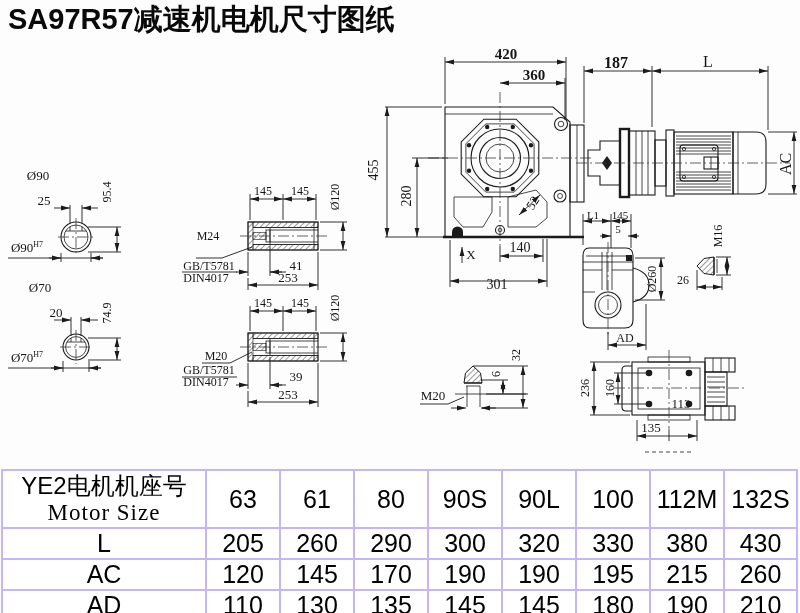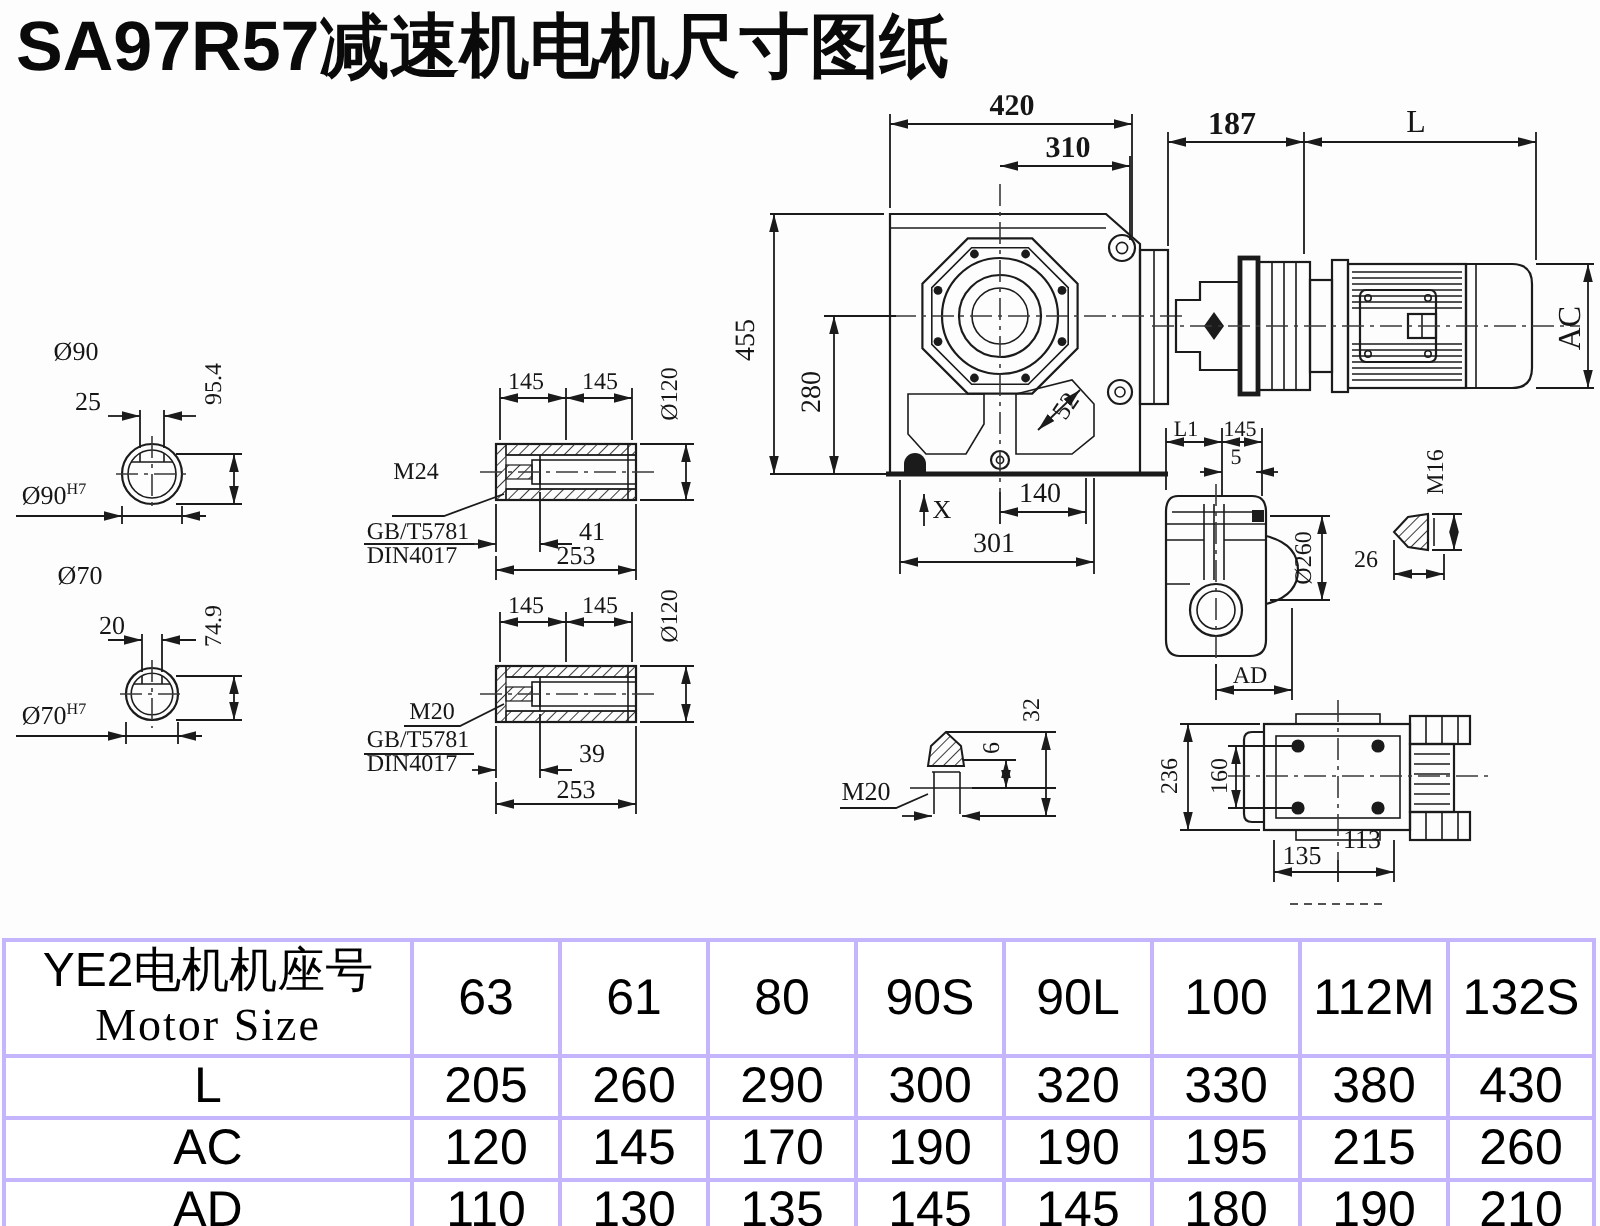--- a/index.html
+++ b/index.html
@@ -1,18 +1,18 @@
 <!DOCTYPE html>
 <html><head>
 <meta charset="utf-8">
 <style>
   html,body{margin:0;padding:0;background:#e8e8e8;}
   .sheet{position:relative;width:800px;height:613px;background:#fdfdfd;overflow:hidden;
          font-family:"Liberation Sans",sans-serif;}
-  .title{position:absolute;left:8px;top:0px;font-size:35px;font-weight:bold;color:#0a0a0a;
+  .title{position:absolute;left:8px;top:0px;font-size:29px;font-weight:bold;color:#0a0a0a;
          letter-spacing:0px;white-space:nowrap;}
   .logo{position:absolute;left:63px;top:60px;width:78px;height:27px;border:2px solid #4a3030;
         background:#fcfcfc;display:flex;align-items:center;justify-content:center;
         font-family:"Liberation Serif",serif;font-weight:bold;font-size:17px;color:#2b2bbb;}
   svg{position:absolute;left:0;top:0;}
   .labels div{position:absolute;font-family:"Liberation Serif",serif;color:#161616;
               white-space:nowrap;transform:translate(-50%,-50%);}
   .rot{transform:translate(-50%,-50%) rotate(-90deg) !important;}
   .rot52{transform:translate(-50%,-50%) rotate(-56deg) !important;}
   .fs11{font-size:11px;} .fs12{font-size:12px;} .fs13{font-size:13px;}
@@ -287,29 +287,29 @@
       <line class="dl" x1="594" y1="362" x2="594" y2="415" marker-start="url(#ar)" marker-end="url(#ar)"></line>
       <path class="dl" d="M646,373 H614 M646,404 H614"></path>
       <line class="dl" x1="618" y1="373" x2="618" y2="404" marker-start="url(#ar)" marker-end="url(#ar)"></line>
       <path class="dl" d="M637,420 V441 M669,430 V441 M697,420 V441"></path>
       <line class="dl" x1="637" y1="436" x2="697" y2="436" marker-start="url(#ar)" marker-end="url(#ar)"></line>
     </g>
   </svg>
 
   <div class="labels">
     <div class="fs15 bold" style="left:506px;top:54px">420</div>
-    <div class="fs15 bold" style="left:534px;top:75px">310</div>
+    <div class="fs15 bold" style="left:534px;top:75px">360</div>
     <div class="fs16 bold" style="left:616px;top:63px">187</div>
     <div class="fs16" style="left:708px;top:62px">L</div>
     <div class="fs16 rot" style="left:786px;top:164px">AC</div>
     <div class="fs14 rot" style="left:374px;top:170px">455</div>
     <div class="fs14 rot" style="left:407px;top:196px">280</div>
     <div class="fs13 rot52" style="left:533px;top:203px">52</div>
     <div class="fs14" style="left:520px;top:248px">140</div>
-    <div class="fs14" style="left:497px;top:273px">301</div>
+    <div class="fs14" style="left:497px;top:285px">301</div>
     <div class="fs13" style="left:471px;top:255px">X</div>
 
     <div class="fs13" style="left:38px;top:176px">Ø90</div>
     <div class="fs13" style="left:44px;top:201px">25</div>
     <div class="fs12 rot" style="left:107px;top:192px">95.4</div>
     <div class="fs13" style="left:27px;top:248px"><span>Ø90</span><sup>H7</sup></div>
 
     <div class="fs13" style="left:40px;top:288px">Ø70</div>
     <div class="fs13" style="left:56px;top:313px">20</div>
     <div class="fs12 rot" style="left:107px;top:313px">74.9</div>
@@ -342,21 +342,21 @@
     <div class="fs12 rot" style="left:718px;top:236px">M16</div>
     <div class="fs12" style="left:683px;top:280px">26</div>
 
     <div class="fs13" style="left:433px;top:396px">M20</div>
     <div class="fs12 rot" style="left:496px;top:374px">6</div>
     <div class="fs12 rot" style="left:516px;top:355px">32</div>
 
     <div class="fs12 rot" style="left:585px;top:388px">236</div>
     <div class="fs12 rot" style="left:610px;top:388px">160</div>
     <div class="fs13" style="left:651px;top:428px">135</div>
-    <div class="fs13" style="left:681px;top:420px">113</div>
+    <div class="fs13" style="left:681px;top:404px">113</div>
   </div>
 
   <table class="mt">
     <colgroup>
       <col style="width:204px">
         <col style="width:74px">
         <col style="width:74px">
         <col style="width:74px">
       <col style="width:74px">
         <col style="width:74px">

